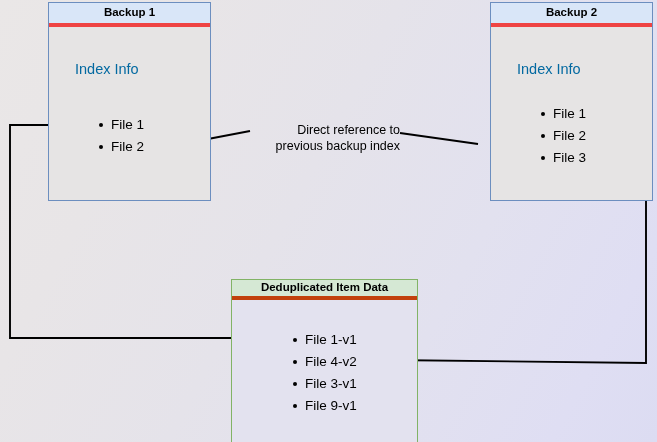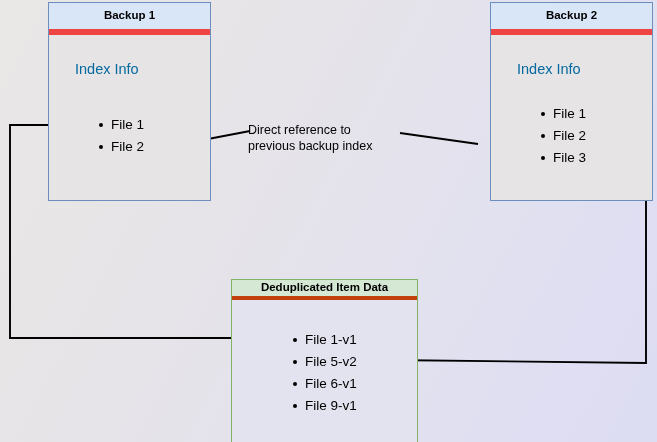--- a/index.html
+++ b/index.html
@@ -56,23 +56,23 @@
     text-align: center;
     font-weight: bold;
     font-size: 11.5px;
     color: #000;
     line-height: 1;
     display: flex;
     align-items: center;
     justify-content: center;
   }
   .header-blue {
-    height: 32px;
+    height: 24px;
     background: #d9e6f8;
-    border-bottom: 6px solid #ef4444;
+    border-bottom: 4px solid #ef4444;
   }
   .header-green {
     height: 20px;
     background: #d5e8d4;
     border-bottom: 4px solid #c2410c;
   }
   .index-label {
     position: absolute;
     font-size: 14.5px;
     color: #0369a1;
@@ -97,21 +97,21 @@
     position: absolute;
     left: 1px;
     top: 9px;
     width: 4px;
     height: 4px;
     border-radius: 50%;
     background: #000;
   }
   .center-label {
     position: absolute;
-    text-align: left;
+    text-align: right;
     font-size: 12.5px;
     line-height: 16px;
     color: #000;
     white-space: pre-line;
   }
   svg.arrows {
     position: absolute;
     left: 0;
     top: 0;
     width: 657px;
@@ -157,22 +157,22 @@
       <li>File 1</li>
       <li>File 2</li>
       <li>File 3</li>
     </ul>
   </div>
 
   <div class="box box-green" style="left:231px; top:279px; width:187px; height:165px;">
     <div class="box-header header-green">Deduplicated Item Data</div>
     <ul class="items" style="left:60px; top:49px;">
       <li>File 1-v1</li>
-      <li>File 5-v2</li>
-      <li>File 6-v1</li>
+      <li>File 4-v2</li>
+      <li>File 3-v1</li>
       <li>File 9-v1</li>
     </ul>
   </div>
 
   <div class="center-label" style="left:248px; top:122px; width:152px;">Direct reference to
 previous backup index</div>
 
 </div>
 
 </body></html>

